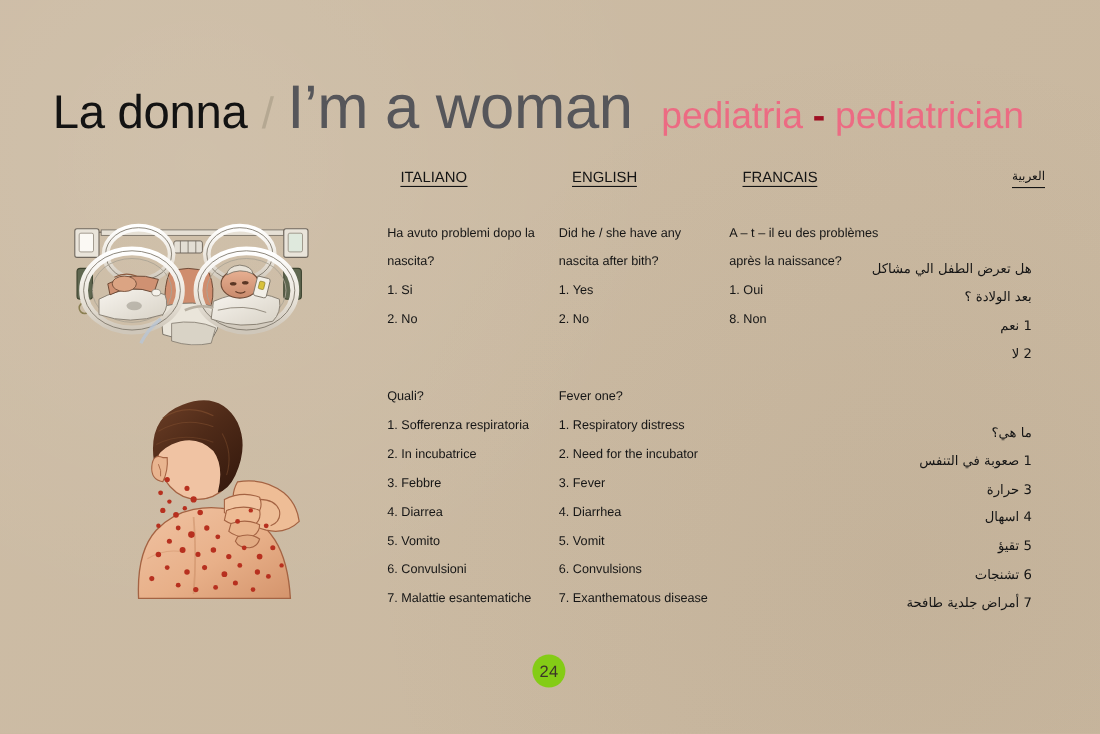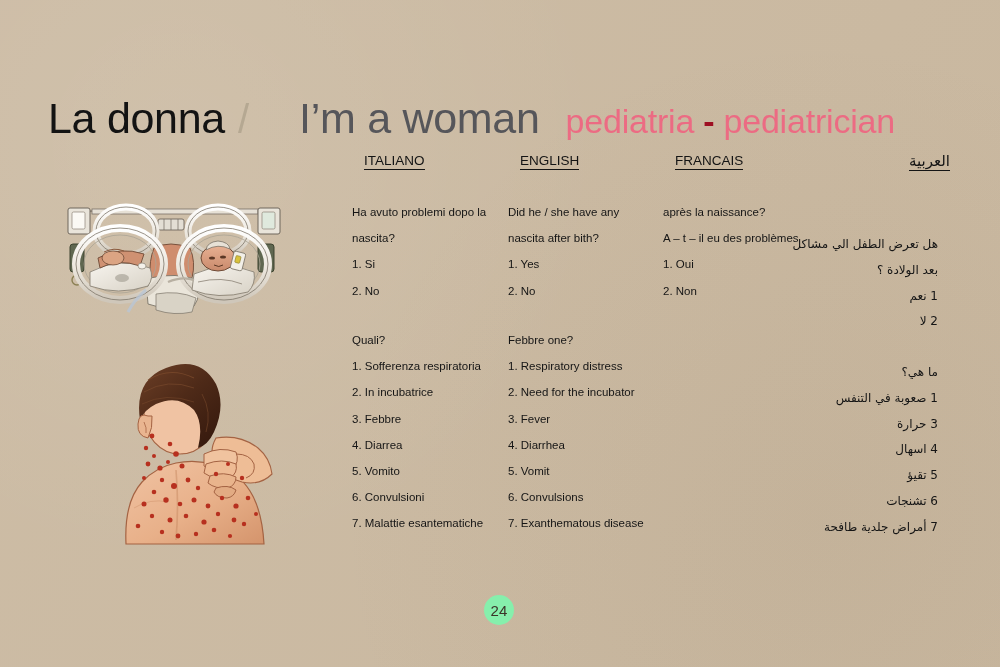--- a/index.html
+++ b/index.html
@@ -38,34 +38,32 @@
     display: flex;
     align-items: baseline;
     white-space: nowrap;
     z-index: 3;
   }
   .title-it {
     font-size: 43px;
     font-weight: 400;
     color: #131313;
     letter-spacing: -0.3px;
-    margin-top: 30px;
   }
   .title-sep {
     font-size: 40px;
     color: #b5a892;
     margin: 0 12px 0 13px;
     font-weight: 300;
   }
   .title-en {
-    font-size: 43px;
+    font-size: 56px;
     font-weight: 400;
     color: #56565a;
     letter-spacing: -0.3px;
-    margin-left: 38px;
   }
   .title-topic-it {
     font-size: 34px;
     font-weight: 400;
     color: #ec6b83;
     margin-left: 26px;
     letter-spacing: -0.2px;
   }
   .title-dash {
     font-size: 34px;
@@ -97,21 +95,21 @@
     border-bottom: 1.4px solid #141414;
     padding-bottom: 1px;
     line-height: 15px;
   }
   .ch-it { left: 352px; }
   .ch-en { left: 508px; }
   .ch-fr { left: 663px; }
   .ch-ar {
     right: 62px;
     direction: rtl;
-    font-size: 15px;
+    font-size: 11px;
     font-family: "DejaVu Sans", sans-serif;
     line-height: 16px;
   }
 
   
   .lang-grid {
     position: absolute;
     top: 0; left: 0;
     width: 1000px; height: 667px;
     z-index: 3;
@@ -129,21 +127,21 @@
     right: 62px;
     width: 165px;
     direction: rtl;
     text-align: right;
     font-family: "DejaVu Sans", sans-serif;
     font-size: 12px;
     margin-top: 32px;
   }
 
   .block-a { top: 206px; position: absolute; }
-  .block-b { top: 334px; position: absolute; }
+  .block-b { top: 355px; position: absolute; }
   .col-it.block-a, .col-it.block-b { left: 352px; }
   .col-en.block-a, .col-en.block-b { left: 508px; }
   .col-fr.block-a, .col-fr.block-b { left: 663px; }
 
   .line {
     height: 26.2px;
     white-space: nowrap;
     display: block;
   }
   .col-ar .line {
@@ -170,21 +168,21 @@
   }
 
   
   .page-number {
     position: absolute;
     left: 484px;
     top: 595px;
     width: 30px;
     height: 30px;
     border-radius: 50%;
-    background: #86efac;
+    background: #84cc16;
     color: #3b3429;
     font-size: 15px;
     display: flex;
     align-items: center;
     justify-content: center;
     z-index: 3;
     letter-spacing: 0.2px;
   }
 </style>
 </head>
@@ -216,44 +214,44 @@
     <span class="line">1. Si</span>
     <span class="line">2. No</span>
   </div>
   <div class="lang-col col-en block-a">
     <span class="line">Did he / she have any</span>
     <span class="line">nascita after bith?</span>
     <span class="line">1. Yes</span>
     <span class="line">2. No</span>
   </div>
   <div class="lang-col col-fr block-a">
+    <span class="line">A – t – il eu des problèmes</span>
     <span class="line">après la naissance?</span>
-    <span class="line">A – t – il eu des problèmes</span>
     <span class="line">1. Oui</span>
-    <span class="line">2. Non</span>
+    <span class="line">8. Non</span>
   </div>
   <div class="lang-col col-ar block-a">
     <span class="line">هل تعرض الطفل الي مشاكل</span>
     <span class="line">بعد الولادة ؟</span>
     <span class="line">1 نعم</span>
     <span class="line">2 لا</span>
   </div>
 
   <div class="lang-col col-it block-b">
     <span class="line">Quali?</span>
     <span class="line">1. Sofferenza respiratoria</span>
     <span class="line">2. In incubatrice</span>
     <span class="line">3. Febbre</span>
     <span class="line">4. Diarrea</span>
     <span class="line">5. Vomito</span>
     <span class="line">6. Convulsioni</span>
     <span class="line">7. Malattie esantematiche</span>
   </div>
   <div class="lang-col col-en block-b">
-    <span class="line">Febbre one?</span>
+    <span class="line">Fever one?</span>
     <span class="line">1. Respiratory distress</span>
     <span class="line">2. Need for the incubator</span>
     <span class="line">3. Fever</span>
     <span class="line">4. Diarrhea</span>
     <span class="line">5. Vomit</span>
     <span class="line">6. Convulsions</span>
     <span class="line">7. Exanthematous disease</span>
   </div>
   <div class="lang-col col-ar block-b">
     <span class="line">ما هي؟</span>

